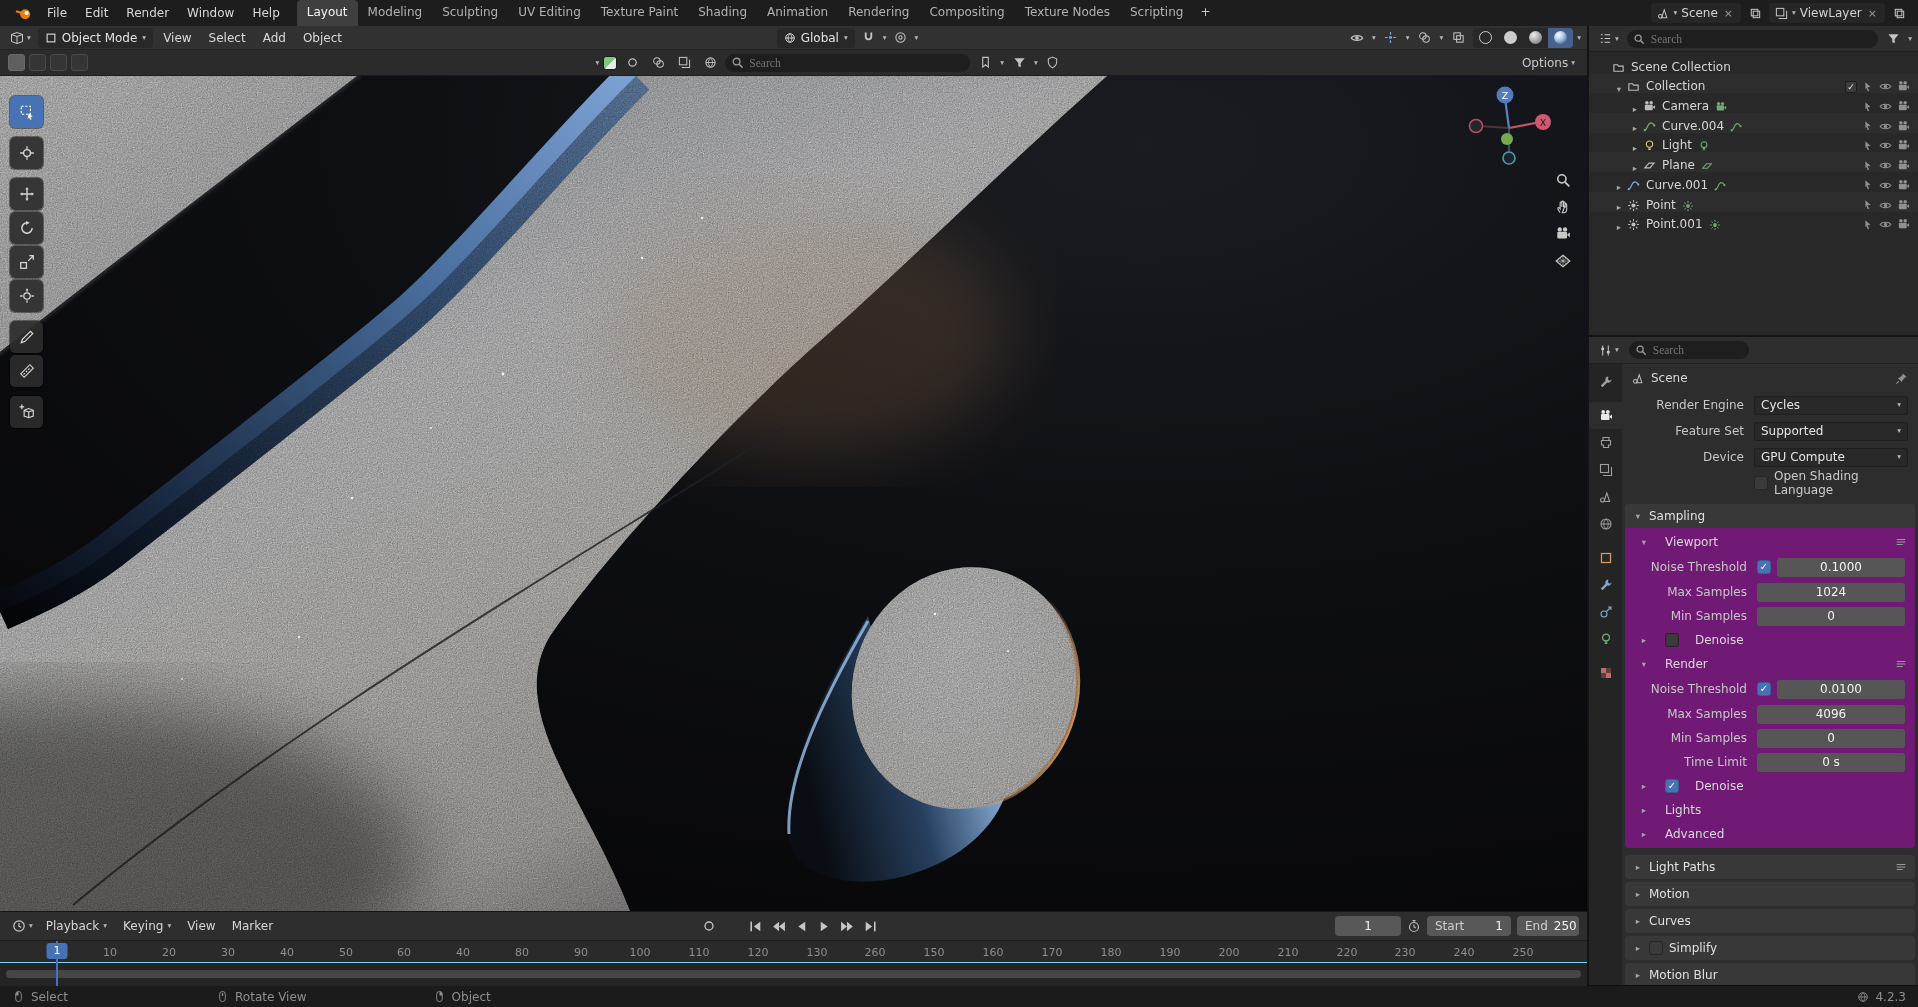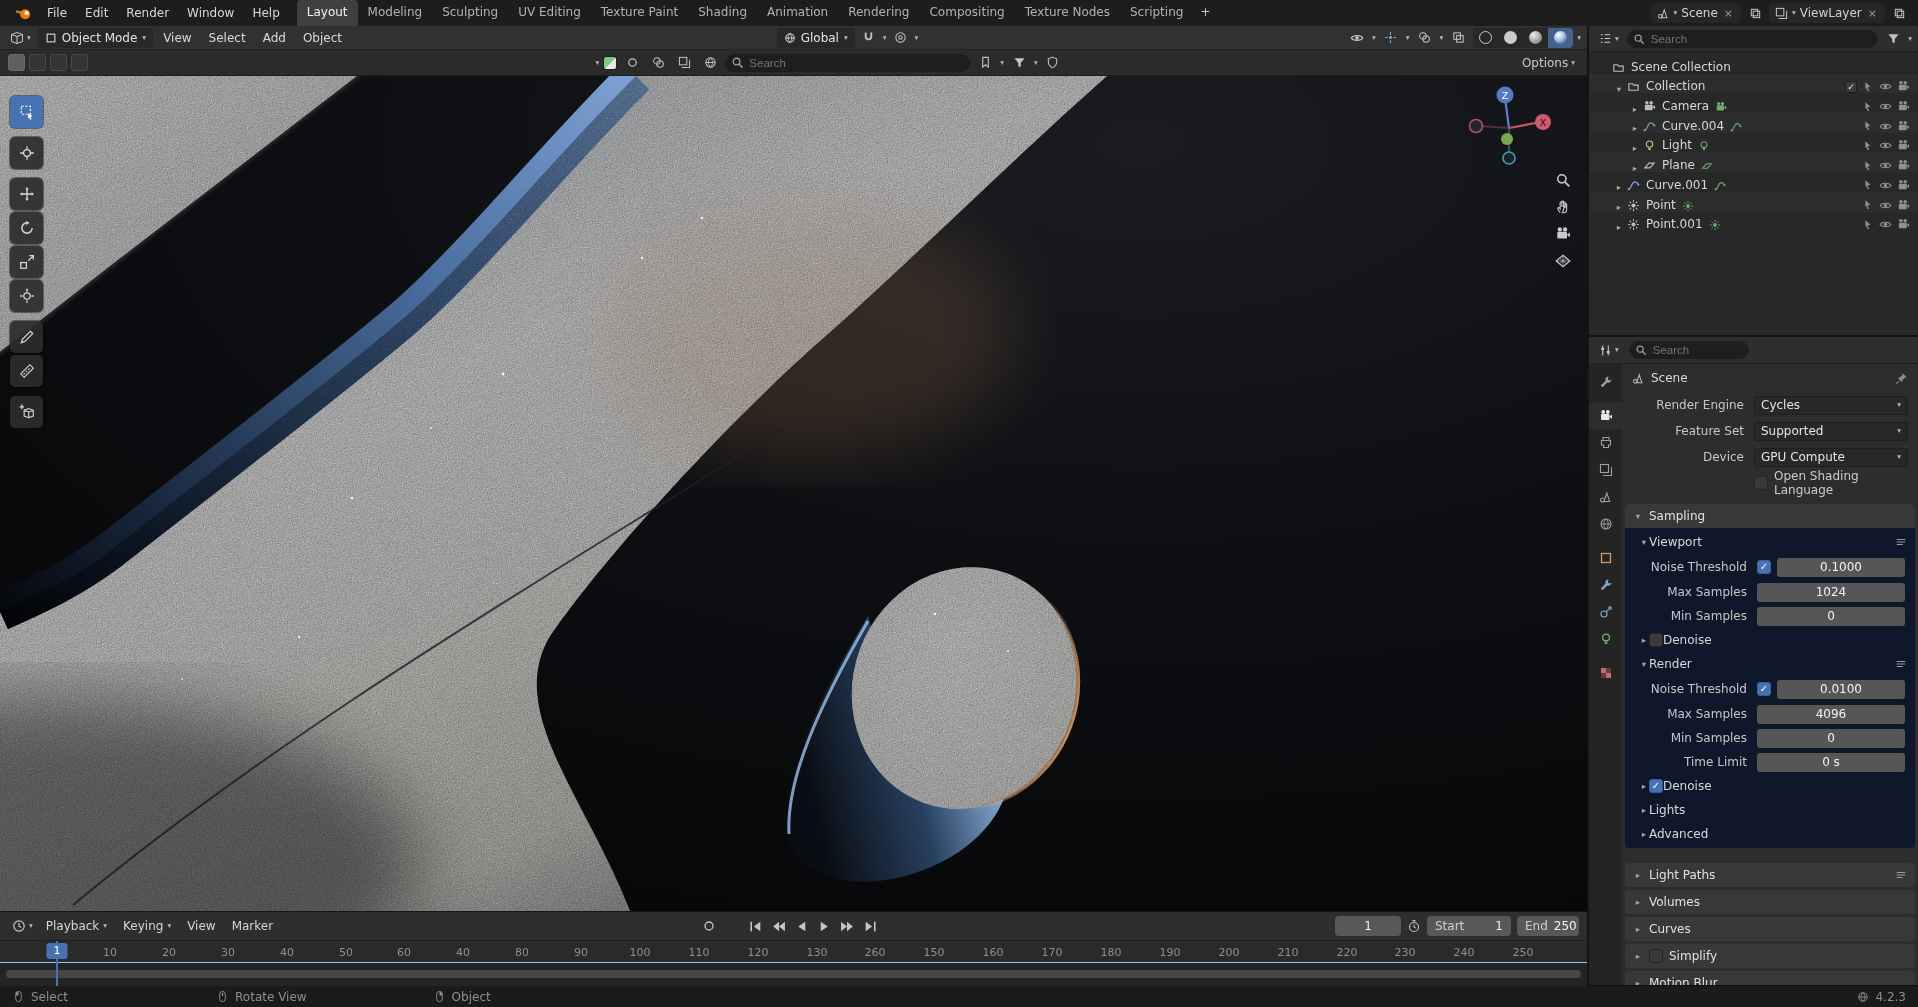--- a/index.html
+++ b/index.html
@@ -42,21 +42,21 @@
 .sph{width:13px;height:13px;border-radius:50%}
 .sph.wire{border:1.3px solid #c9c9c9}
 .sph.solid{background:#cccccc}
 .sph.mat{background:radial-gradient(circle at 35% 30%,#eeeeee,#909090 70%,#6a6a6a)}
 .sph.rend{background:radial-gradient(circle at 35% 30%,#ffffff,#9fc0e8 45%,#4a6f9e 80%,#2c4163)}
 .vpt{height:26px;background:#2b2b2b;display:flex;align-items:center;gap:4px;padding:0 8px;border-bottom:1px solid #1c1c1c;flex:none}
 .mb{width:17px;height:17px;border:1px solid #4a4a4a;border-radius:3px;background:#353535}
 .mb.active{background:#5f5f5f;border-color:#6a6a6a}
 .swatch{width:14px;height:14px;border-radius:3px;background:linear-gradient(135deg,#7ec97e 0 50%,#e8e8e8 50% 100%);border:1px solid #1d1d1d}
 .searchwrap{position:relative;display:flex;align-items:center}
-.search{background:#1e1e1e;border:none;border-radius:9px;height:18px;color:#cfcfcf;padding:0 8px 0 24px;font-family:Liberation Sans, sans-serif;font-size:11.5px;outline:none}
+.search{background:#1e1e1e;border:none;border-radius:9px;height:18px;color:#cfcfcf;padding:0 8px 0 24px;font-family:Liberation Serif, serif;font-size:11.5px;outline:none}
 .searchwrap svg{position:absolute;left:6px;color:#9a9a9a}
 
 .canvas{position:relative;flex:1;background:#0b0c0f;overflow:hidden}
 .scene{position:absolute;inset:0;width:100%;height:100%}
 .overlay{position:absolute;left:68px;top:7px;line-height:17.5px;font-size:12px;color:#ffffff;text-shadow:0 1px 2px rgba(0,0,0,.85)}
 .overlay .dim{color:#b9b9b9}
 .toolbar{position:absolute;left:10px;top:20px;display:flex;flex-direction:column;gap:2px}
 .tool{width:33px;height:32px;background:rgba(45,45,45,.92);border-radius:5px;display:flex;align-items:center;justify-content:center;color:#d6d6d6;box-shadow:0 0 0 1px rgba(0,0,0,.4)}
 .tool.active{background:#4772b3;color:#ffffff}
 .tgap{height:5px}
@@ -108,24 +108,24 @@
 .bread{height:28px;display:flex;align-items:center;gap:6px;padding:0 10px;color:#d8d8d8}
 .prop-row{display:flex;align-items:center;height:26px;padding:0 10px 0 6px}
 .plabel{width:126px;text-align:right;padding-right:10px;color:#c6c6c6;flex:none;white-space:nowrap}
 .pw{flex:1;display:flex;align-items:center;gap:6px;min-width:0}
 .dd{flex:1;background:#282828;height:19px;border-radius:3px;display:flex;align-items:center;padding:0 7px;color:#e4e4e4;box-shadow:inset 0 0 0 1px #1f1f1f;gap:4px}
 .dd .chev{margin-left:auto}
 .slider{flex:1;background:#565656;height:19px;border-radius:3px;display:flex;align-items:center;justify-content:center;color:#f4f4f4}
 .cb{width:14px;height:14px;border-radius:3px;background:#3a3a3a;border:1px solid #262626;color:#fff;font-size:10px;line-height:12px;text-align:center;flex:none}
 .cb.on{background:#4772b3;border-color:#3a5f98}
 .cb.on::after{content:"✓"}
-.panel{background:#0f172a;margin:8px 3px 15px;border-radius:4px;padding-bottom:2px}
+.panel{background:#701a75;margin:8px 3px 7px;border-radius:4px;padding-bottom:2px}
 .sect{height:24px;display:flex;align-items:center;gap:6px;padding:0 8px;background:#383838;border-radius:4px;margin:3px;color:#e0e0e0}
 .panel>.sect{margin:0 0 2px;border-radius:4px 4px 0 0}
-.sub{height:24px;display:flex;align-items:center;gap:0;padding:0 8px 0 14px;color:#d8d8d8}
+.sub{height:24px;display:flex;align-items:center;gap:16px;padding:0 8px 0 14px;color:#d8d8d8}
 .micon{margin-left:auto;color:#9a9a9a}
 
 #statusbar{height:22px;background:#1b1b1b;border-top:1px solid #0e0e0e;display:flex;align-items:center;padding:0 12px;color:#8f8f8f;flex:none}
 .sbi{display:flex;align-items:center;gap:6px}
 .m1{margin-left:148px}
 .m2{margin-left:126px}
 .sbr{margin-left:auto;display:flex;align-items:center;gap:6px}
 </style>
 </head>
 <body>
@@ -1222,21 +1222,21 @@
 
             <div class="sect">
               <span class="arr r"></span>
               <span>Light Paths</span>
               <svg class="i micon" width="12" height="12">
                   <use href="#s-menu"></use>
                 </svg>
             </div>
             <div class="sect">
               <span class="arr r"></span>
-              <span>Volumes</span>
+              <span>Motion</span>
             </div>
             <div class="sect">
               <span class="arr r"></span>
               <span>Curves</span>
             </div>
             <div class="sect">
               <span class="arr r"></span>
               <span class="cb"></span>
               <span>Simplify</span>
             </div>

